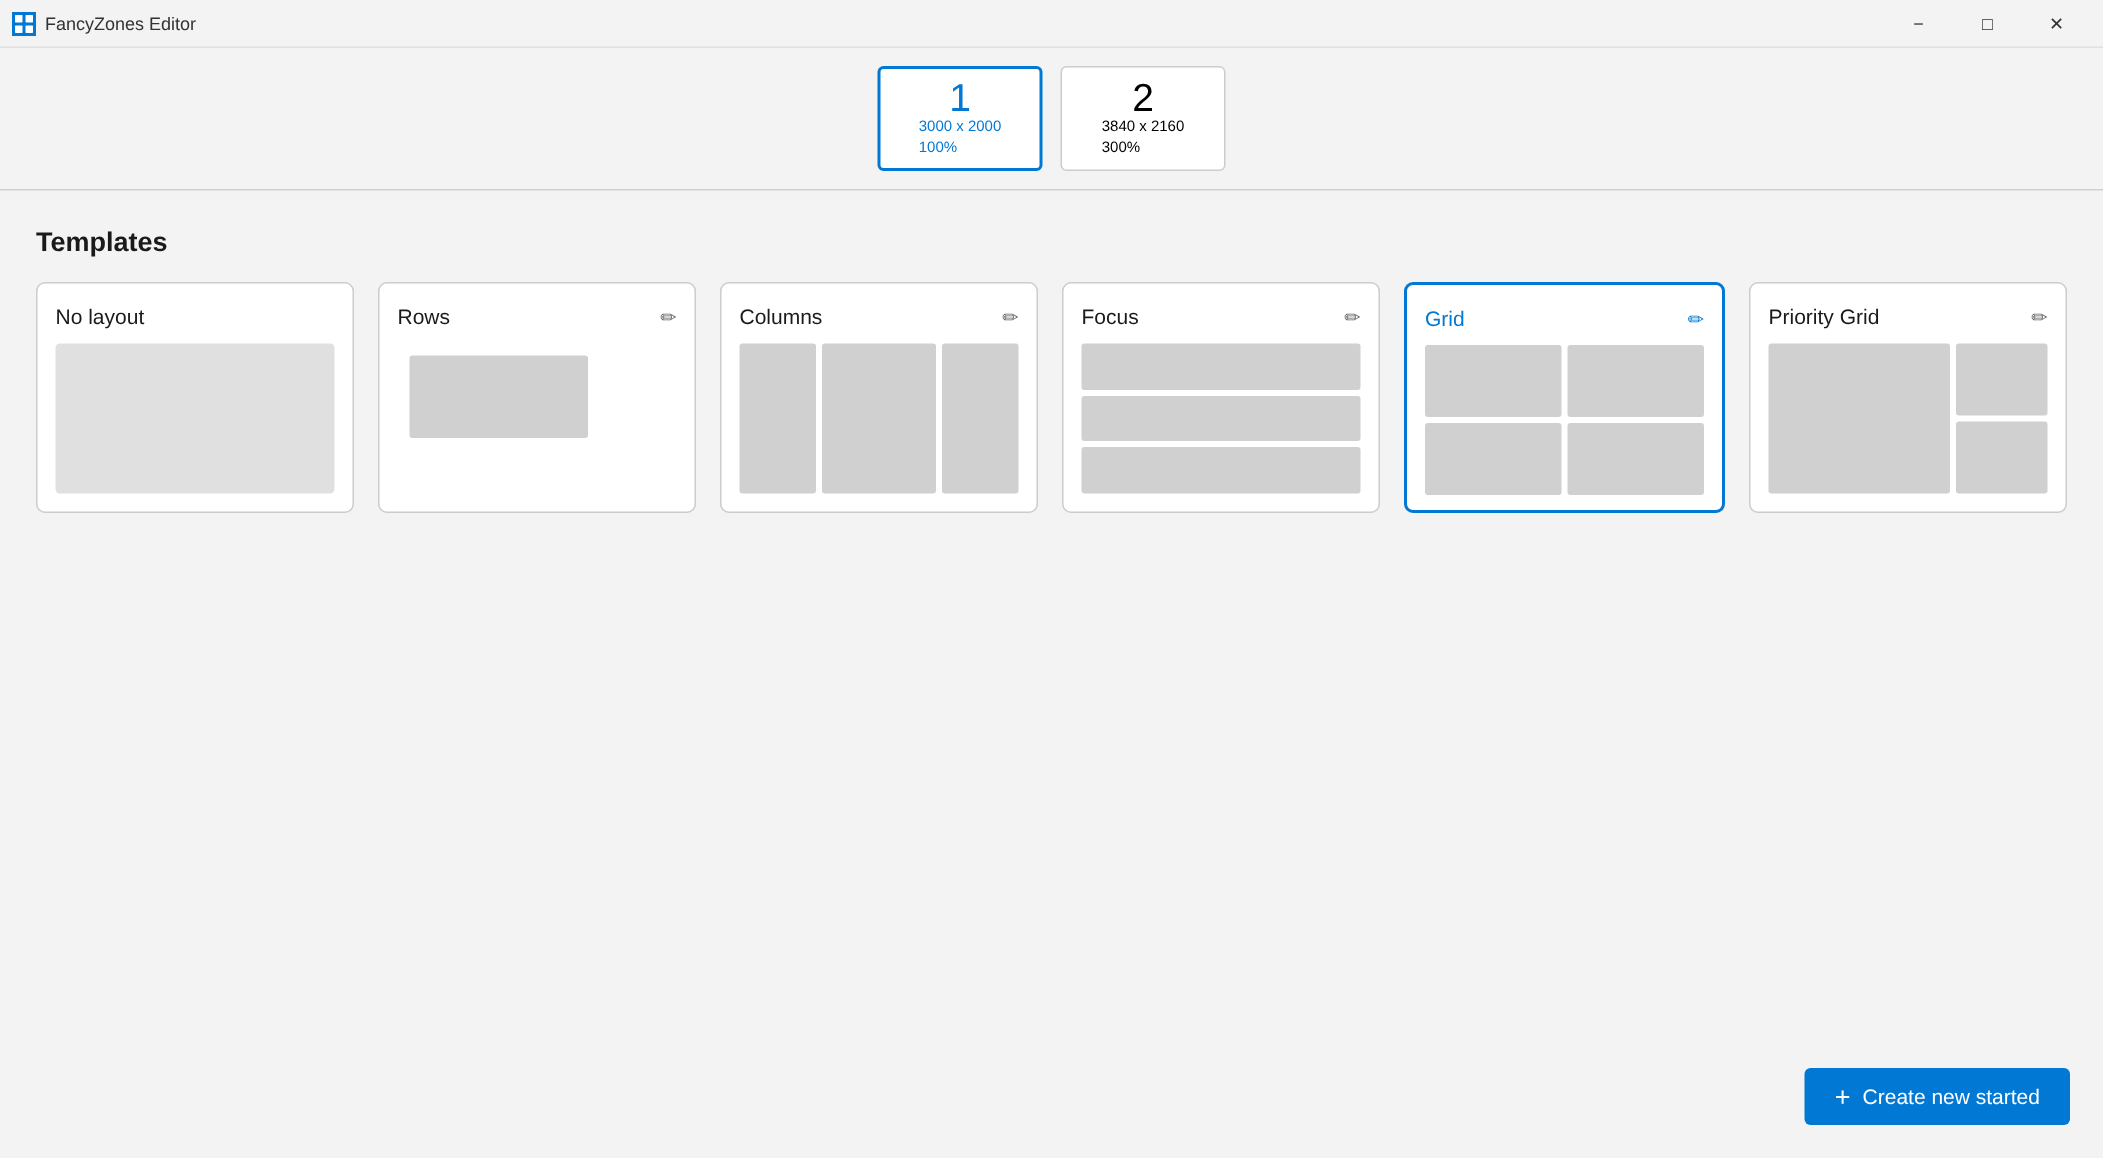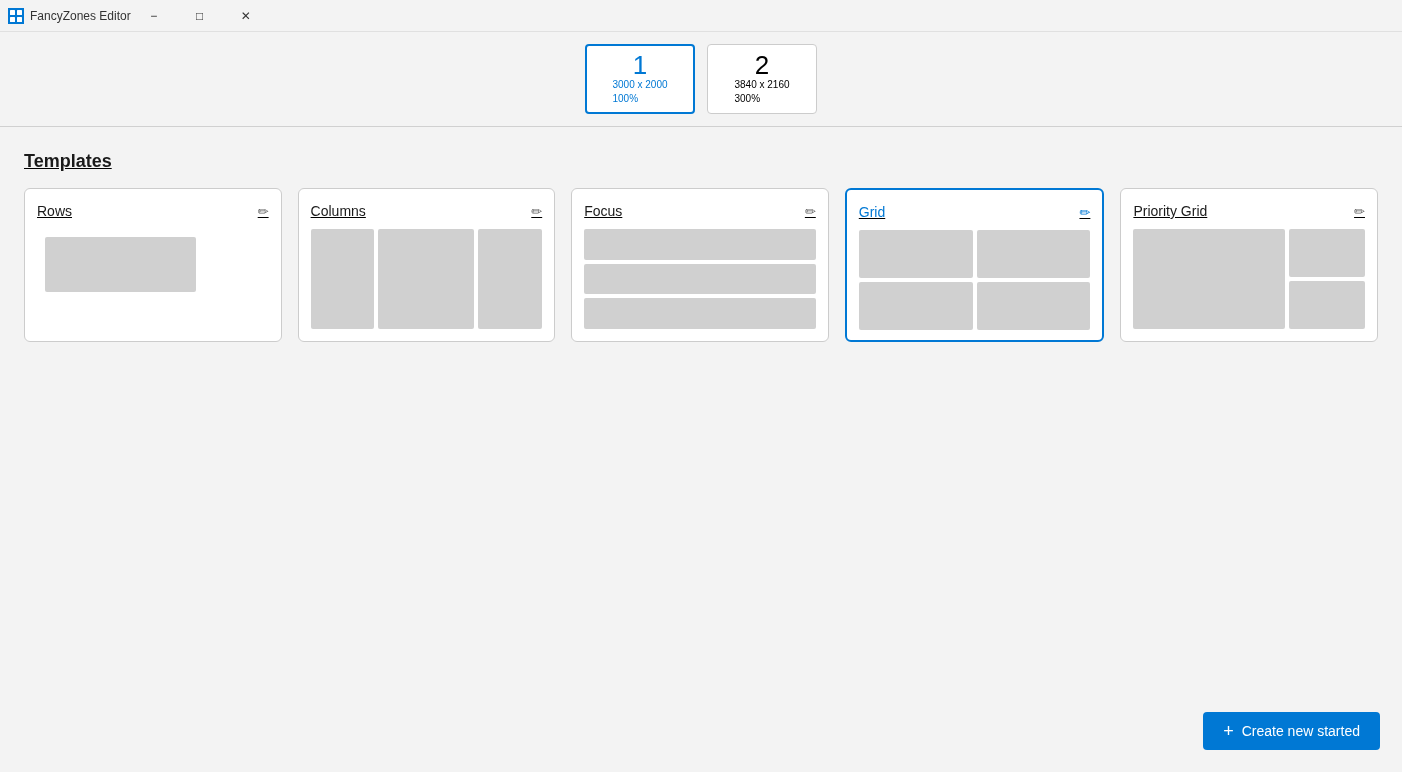--- a/index.html
+++ b/index.html
@@ -11,20 +11,21 @@
       overflow: hidden;
       position: relative;
     }
 
     
     .titlebar {
       height: 32px;
       background: #f3f3f3;
       display: flex;
       align-items: center;
+      justify-content: space-between;
       padding: 0 8px;
       border-bottom: 1px solid #e0e0e0;
     }
     .titlebar-left {
       display: flex;
       align-items: center;
       gap: 6px;
       font-size: 12px;
       color: #333;
     }
@@ -95,21 +96,20 @@
     
     .divider {
       height: 1px;
       background: #d0d0d0;
       margin: 0;
     }
 
     
     .main {
       padding: 24px 24px 0 24px;
-      text-decoration: underline;
     }
 
     .section-title {
       font-size: 18px;
       font-weight: 600;
       color: #1a1a1a;
       margin-bottom: 16px;
     }
 
     
@@ -325,20 +325,28 @@
 </div>
 
 <div class="divider"></div>
 
 <div class="main">
 
   <div class="section-title">Templates</div>
 
   <div class="templates-row">
 
+    <div class="template-card">
+      <div class="template-card-header">
+        <span class="template-card-title">No layout</span>
+      </div>
+      <div class="preview-area">
+        <div class="preview-nolayout"></div>
+      </div>
+    </div>
 
     <div class="template-card">
       <div class="template-card-header">
         <span class="template-card-title">Rows</span>
         <span class="edit-icon">✏</span>
       </div>
       <div class="preview-area">
         <div class="preview-focus">
           <div class="focus-main"></div>
         </div>

